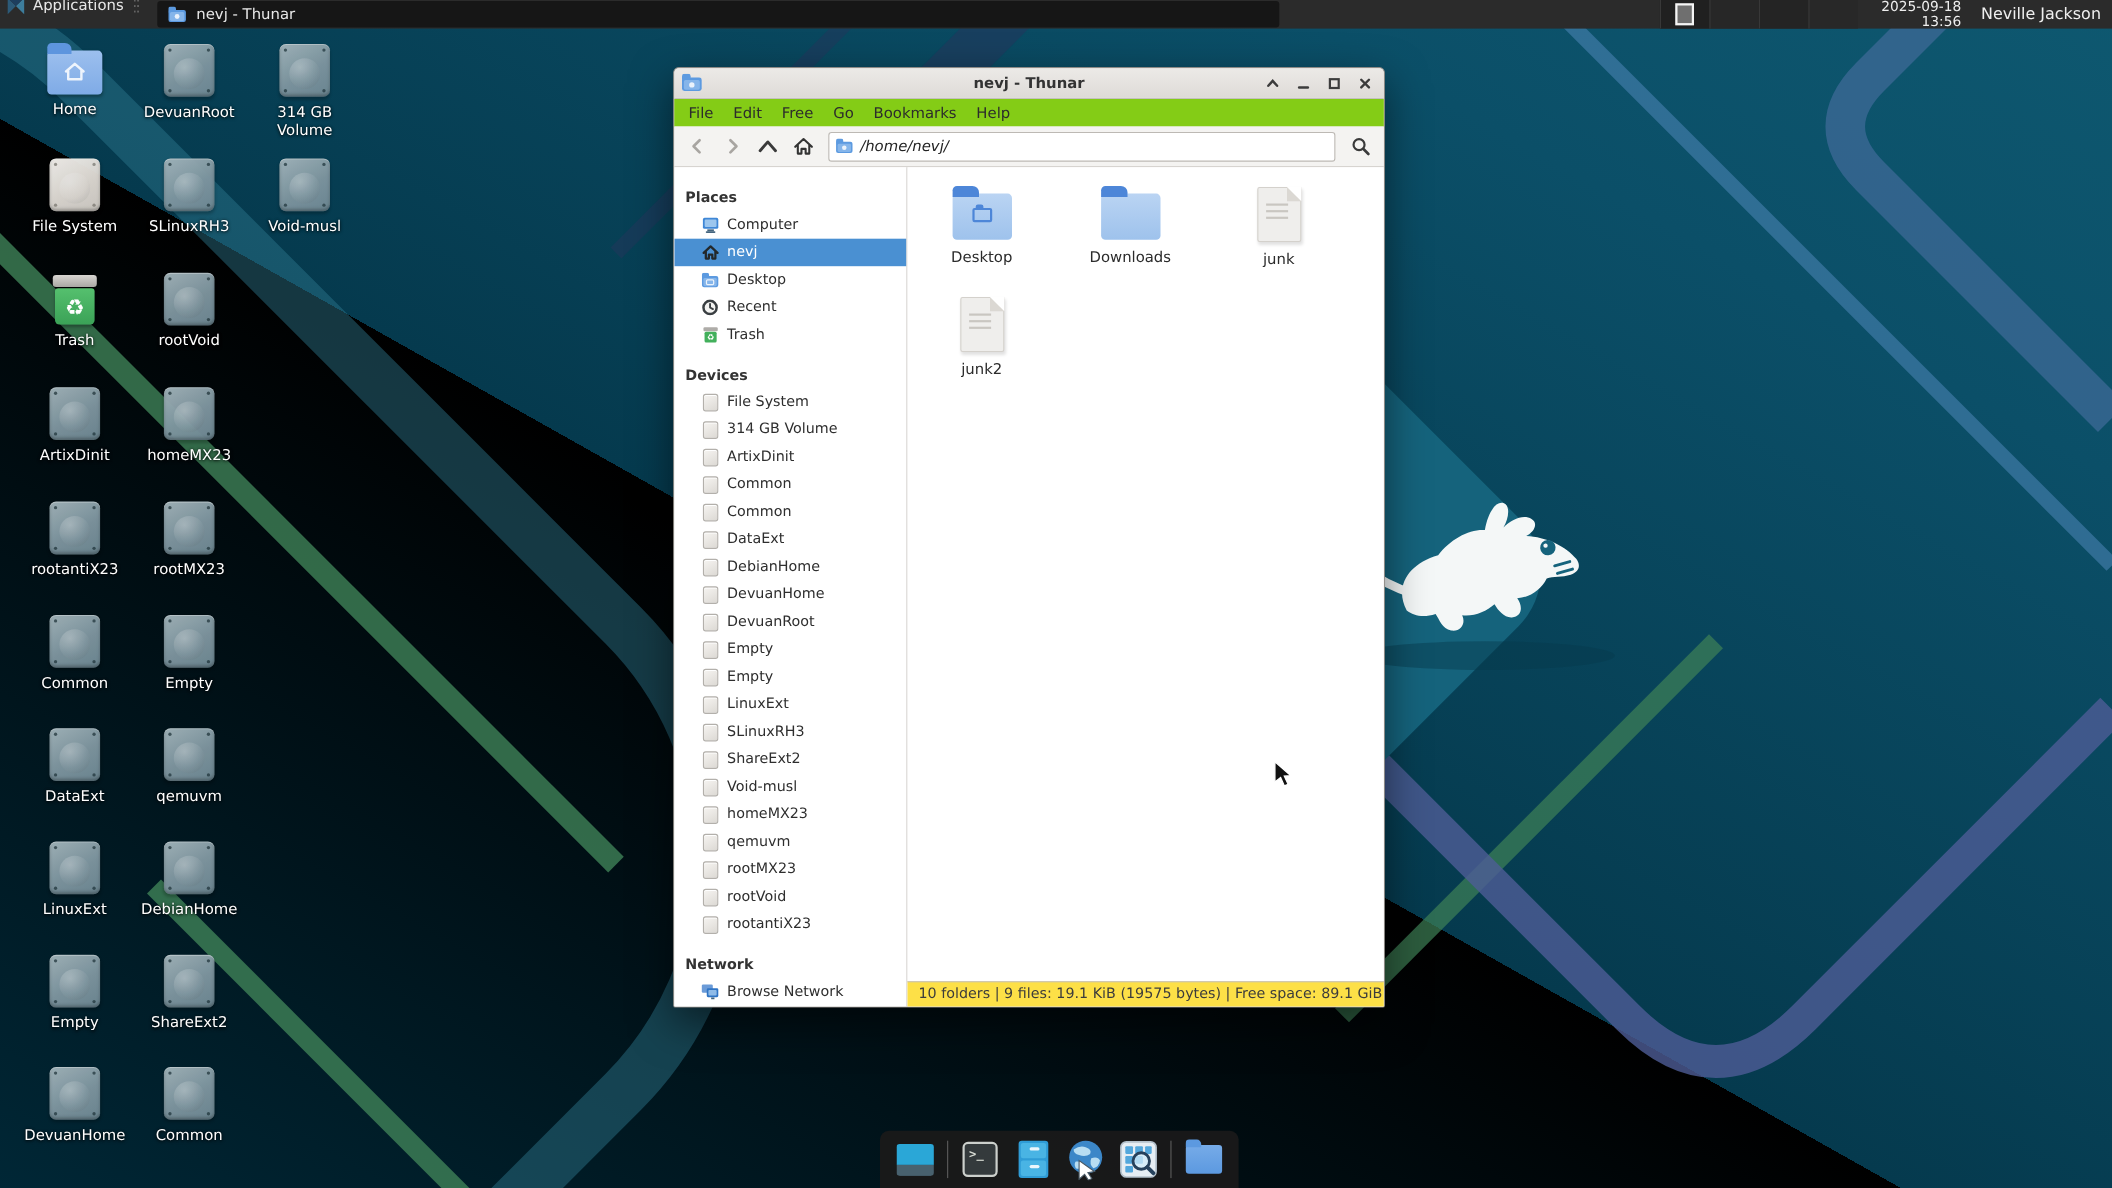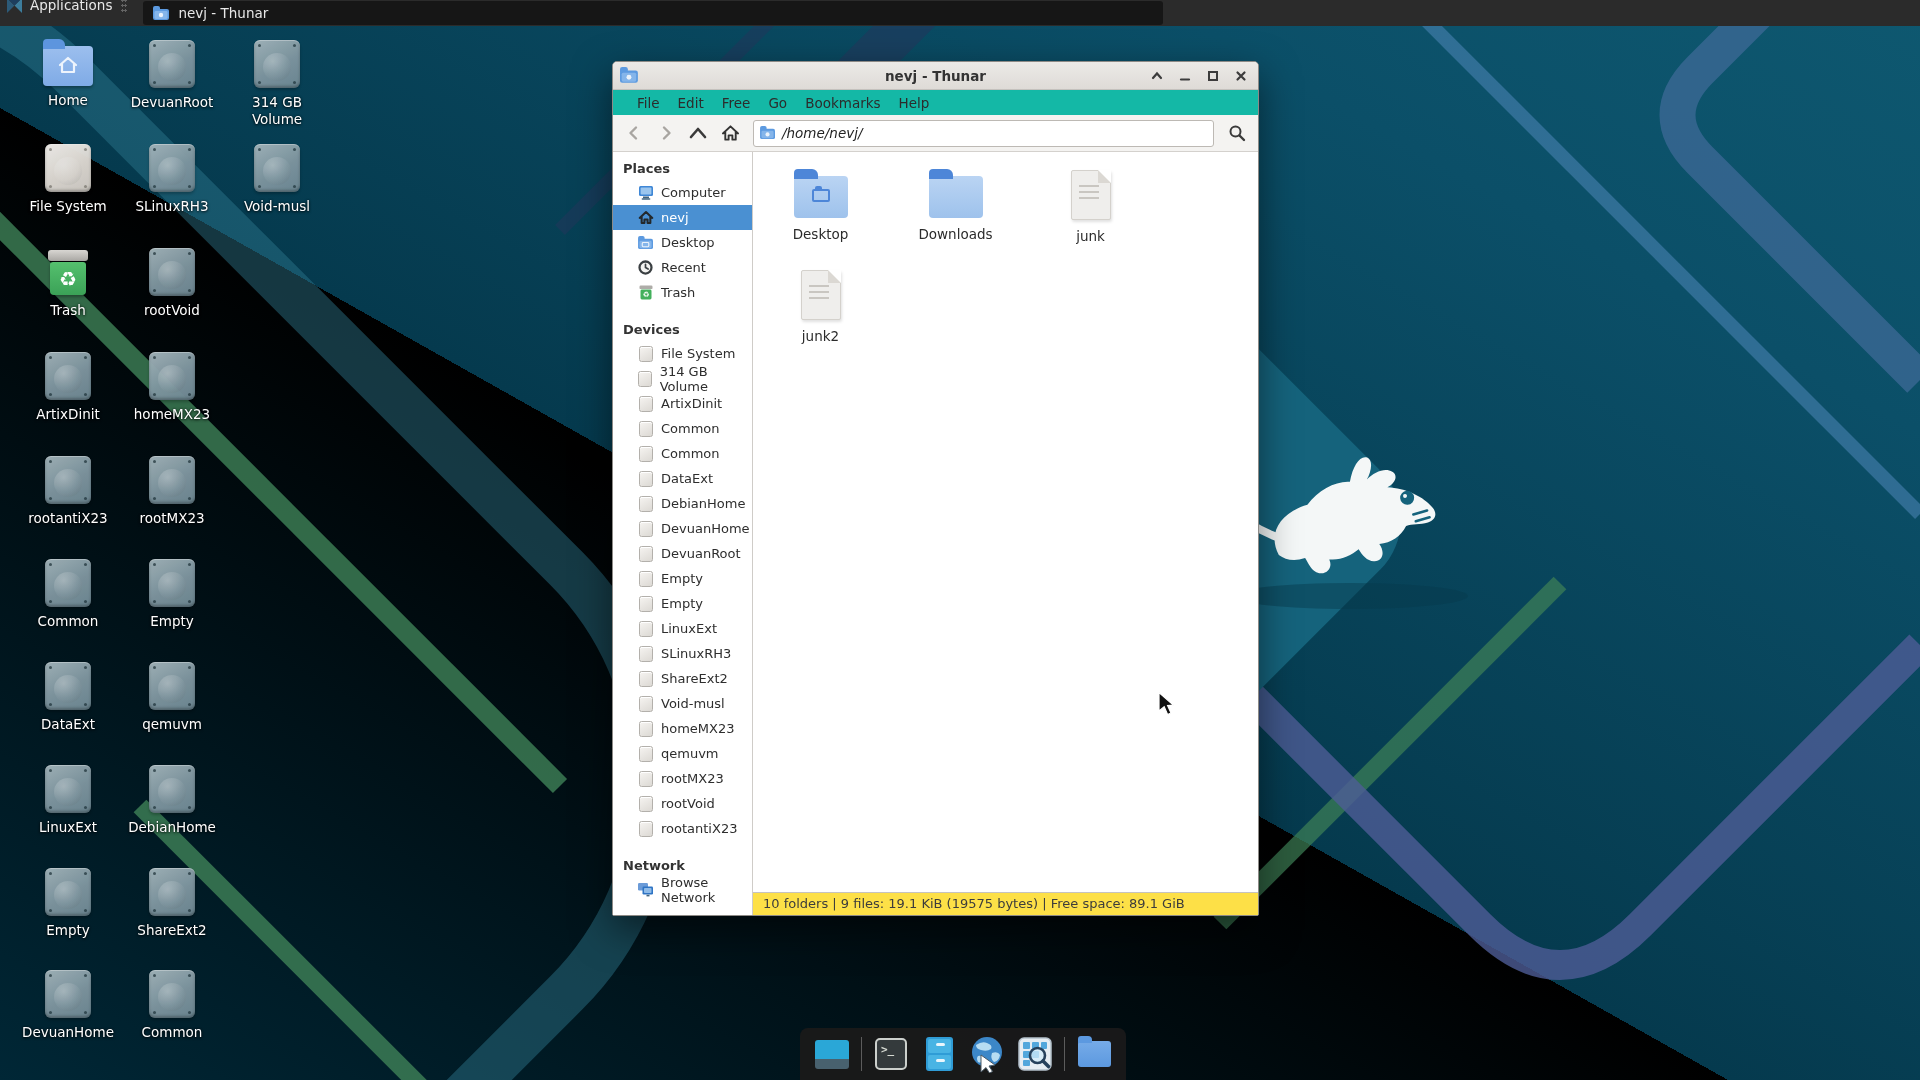--- a/index.html
+++ b/index.html
@@ -57,29 +57,29 @@
   
   .window { position:absolute; left:612px; top:61px; width:647px; height:855px; z-index:20;
             background:#f3f2f0; border:1px solid #8d8a86; border-radius:5px 5px 2px 2px;
             box-shadow:0 14px 38px rgba(0,0,0,.5); display:flex; flex-direction:column; }
   .titlebar { height:28px; background:linear-gradient(#eceae7,#dedbd7); border-bottom:1px solid #c4c1bd;
               border-radius:4px 4px 0 0; position:relative; display:flex; align-items:center; }
   .title-ic { margin-left:7px; }
   .title-txt { position:absolute; left:0; right:0; text-align:center; font-size:13.5px; font-weight:bold; color:#333; }
   .win-ctrls { margin-left:auto; display:flex; align-items:center; gap:16px; padding-right:11px; z-index:2; }
   .win-ctrls svg { display:block; }
-  .menubar { height:25px; background:#14b8a6; display:flex; align-items:center; padding-left:15px; }
+  .menubar { height:25px; background:#84cc16; display:flex; align-items:center; padding-left:4px; }
   .menubar .mi { font-size:13.5px; color:#2c2c2c; padding:3px 9px; border-radius:2px; }
   .toolbar { height:37px; background:#f4f3f1; border-bottom:1px solid #d4d1cd; display:flex; align-items:center; padding:0 7px; gap:4px; }
   .tbtn { width:28px; height:27px; display:flex; align-items:center; justify-content:center; border-radius:3px; }
   .pathbar { flex:1; height:27px; margin:0 5px; background:#fff; border:1px solid #bdb9b4; border-radius:3px;
              display:flex; align-items:center; gap:6px; padding-left:6px;font-style:italic; }
   .pathbar .ptxt { font-size:13.5px; color:#222; }
   .win-body { flex:1; display:flex; min-height:0; }
-  .sidebar { width:140px; background:#ffffff; border-right:1px solid #cfccc8; padding-top:4px; overflow:hidden; }
+  .sidebar { width:212px; background:#ffffff; border-right:1px solid #cfccc8; padding-top:16px; overflow:hidden; }
   .shead { font-size:13px; font-weight:bold; color:#333; padding:5px 0 4px 10px; }
   .shead.gap { margin-top:12px; }
   .srow { height:25px; display:flex; align-items:center; gap:7px; padding-left:24px; font-size:13px; color:#2e2e2e; }
   .srow .sic { width:17px; display:flex; justify-content:center; }
   .srow.sel { background:#4a90d2; color:#fff; }
   .sdrv { width:14px; height:16px; border-radius:2.5px; border:1px solid #b3b0ab;
           background:linear-gradient(150deg,#f6f4f1,#dcd9d4); box-shadow:inset 0 1px 0 #fff; }
   .mainpane { flex:1; display:flex; flex-direction:column; min-width:0; background:#fff; }
   .files { flex:1; padding-top:14px; display:grid; grid-template-columns:135px 135px 135px; grid-auto-rows:100px; justify-content:start; }
   .fitem { display:flex; flex-direction:column; align-items:center; }
@@ -188,20 +188,35 @@
     <div class="task-btn">
       <svg width="17" height="15" viewBox="0 0 17 15">
         <rect x="0" y="3" width="16" height="11" rx="2" fill="#5c9ae0"></rect>
         <rect x="0" y="0" width="7" height="6" rx="2" fill="#5c9ae0"></rect>
         <rect x="1.5" y="5" width="13" height="8" rx="1.4" fill="#85b5ea"></rect>
         <circle cx="8" cy="9" r="2.2" fill="#eaf2fb"></circle>
       </svg>
       <span class="lbl">nevj - Thunar</span>
     </div>
   </div>
+  <div class="panel-right">
+    <div class="pager">
+      <div class="ws">
+          <div class="active-box"></div>
+        </div>
+      <div class="ws"></div>
+      <div class="ws"></div>
+      <div class="ws"></div>
+    </div>
+    <div class="clock">
+      <div>2025-09-18</div>
+      <div>13:56</div>
+    </div>
+    <div class="user">Neville Jackson</div>
+  </div>
 </div>
 
 <div class="dicon" style="left:16px;top:40px">
   <div class="hfold">
     <svg width="20" height="18" viewBox="0 0 20 18">
         <path d="M2,9 L10,2 L18,9 M4,8 V16 H16 V8" fill="none" stroke="#eef4fc" stroke-width="2.2" stroke-linejoin="round" stroke-linecap="round"></path>
       </svg>
   </div>
   <div class="dlabel">Home</div>
 </div>

